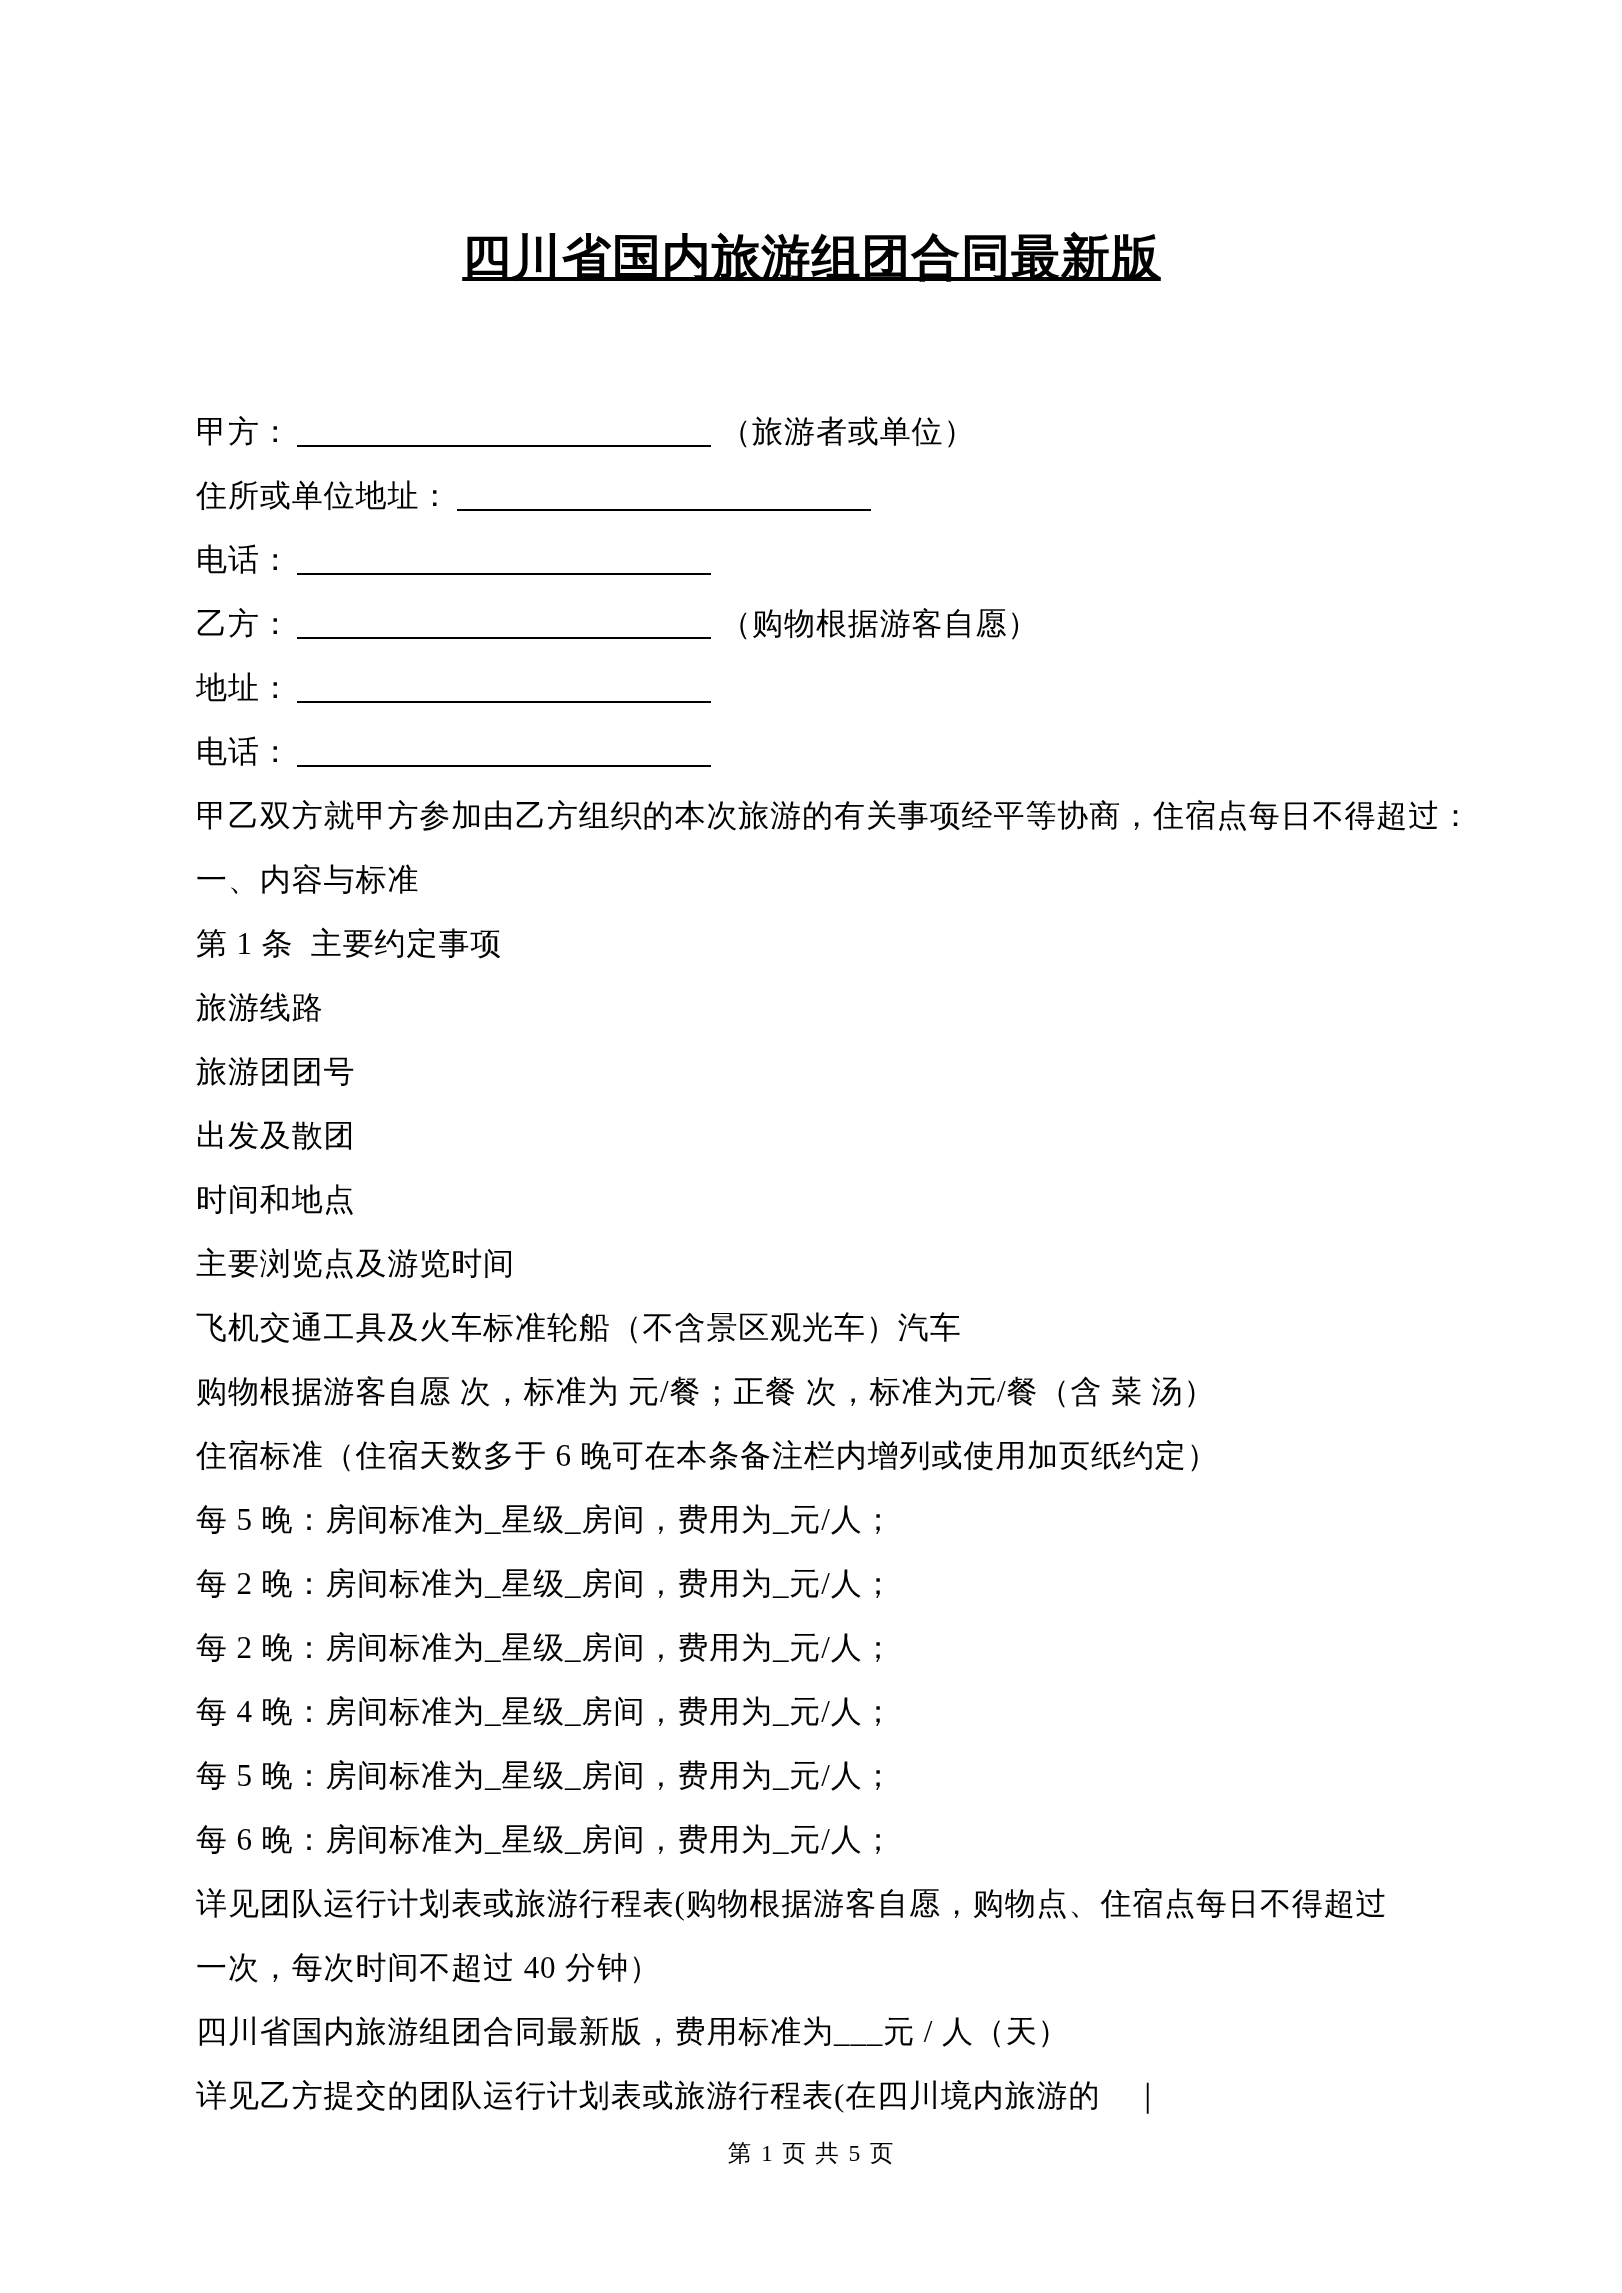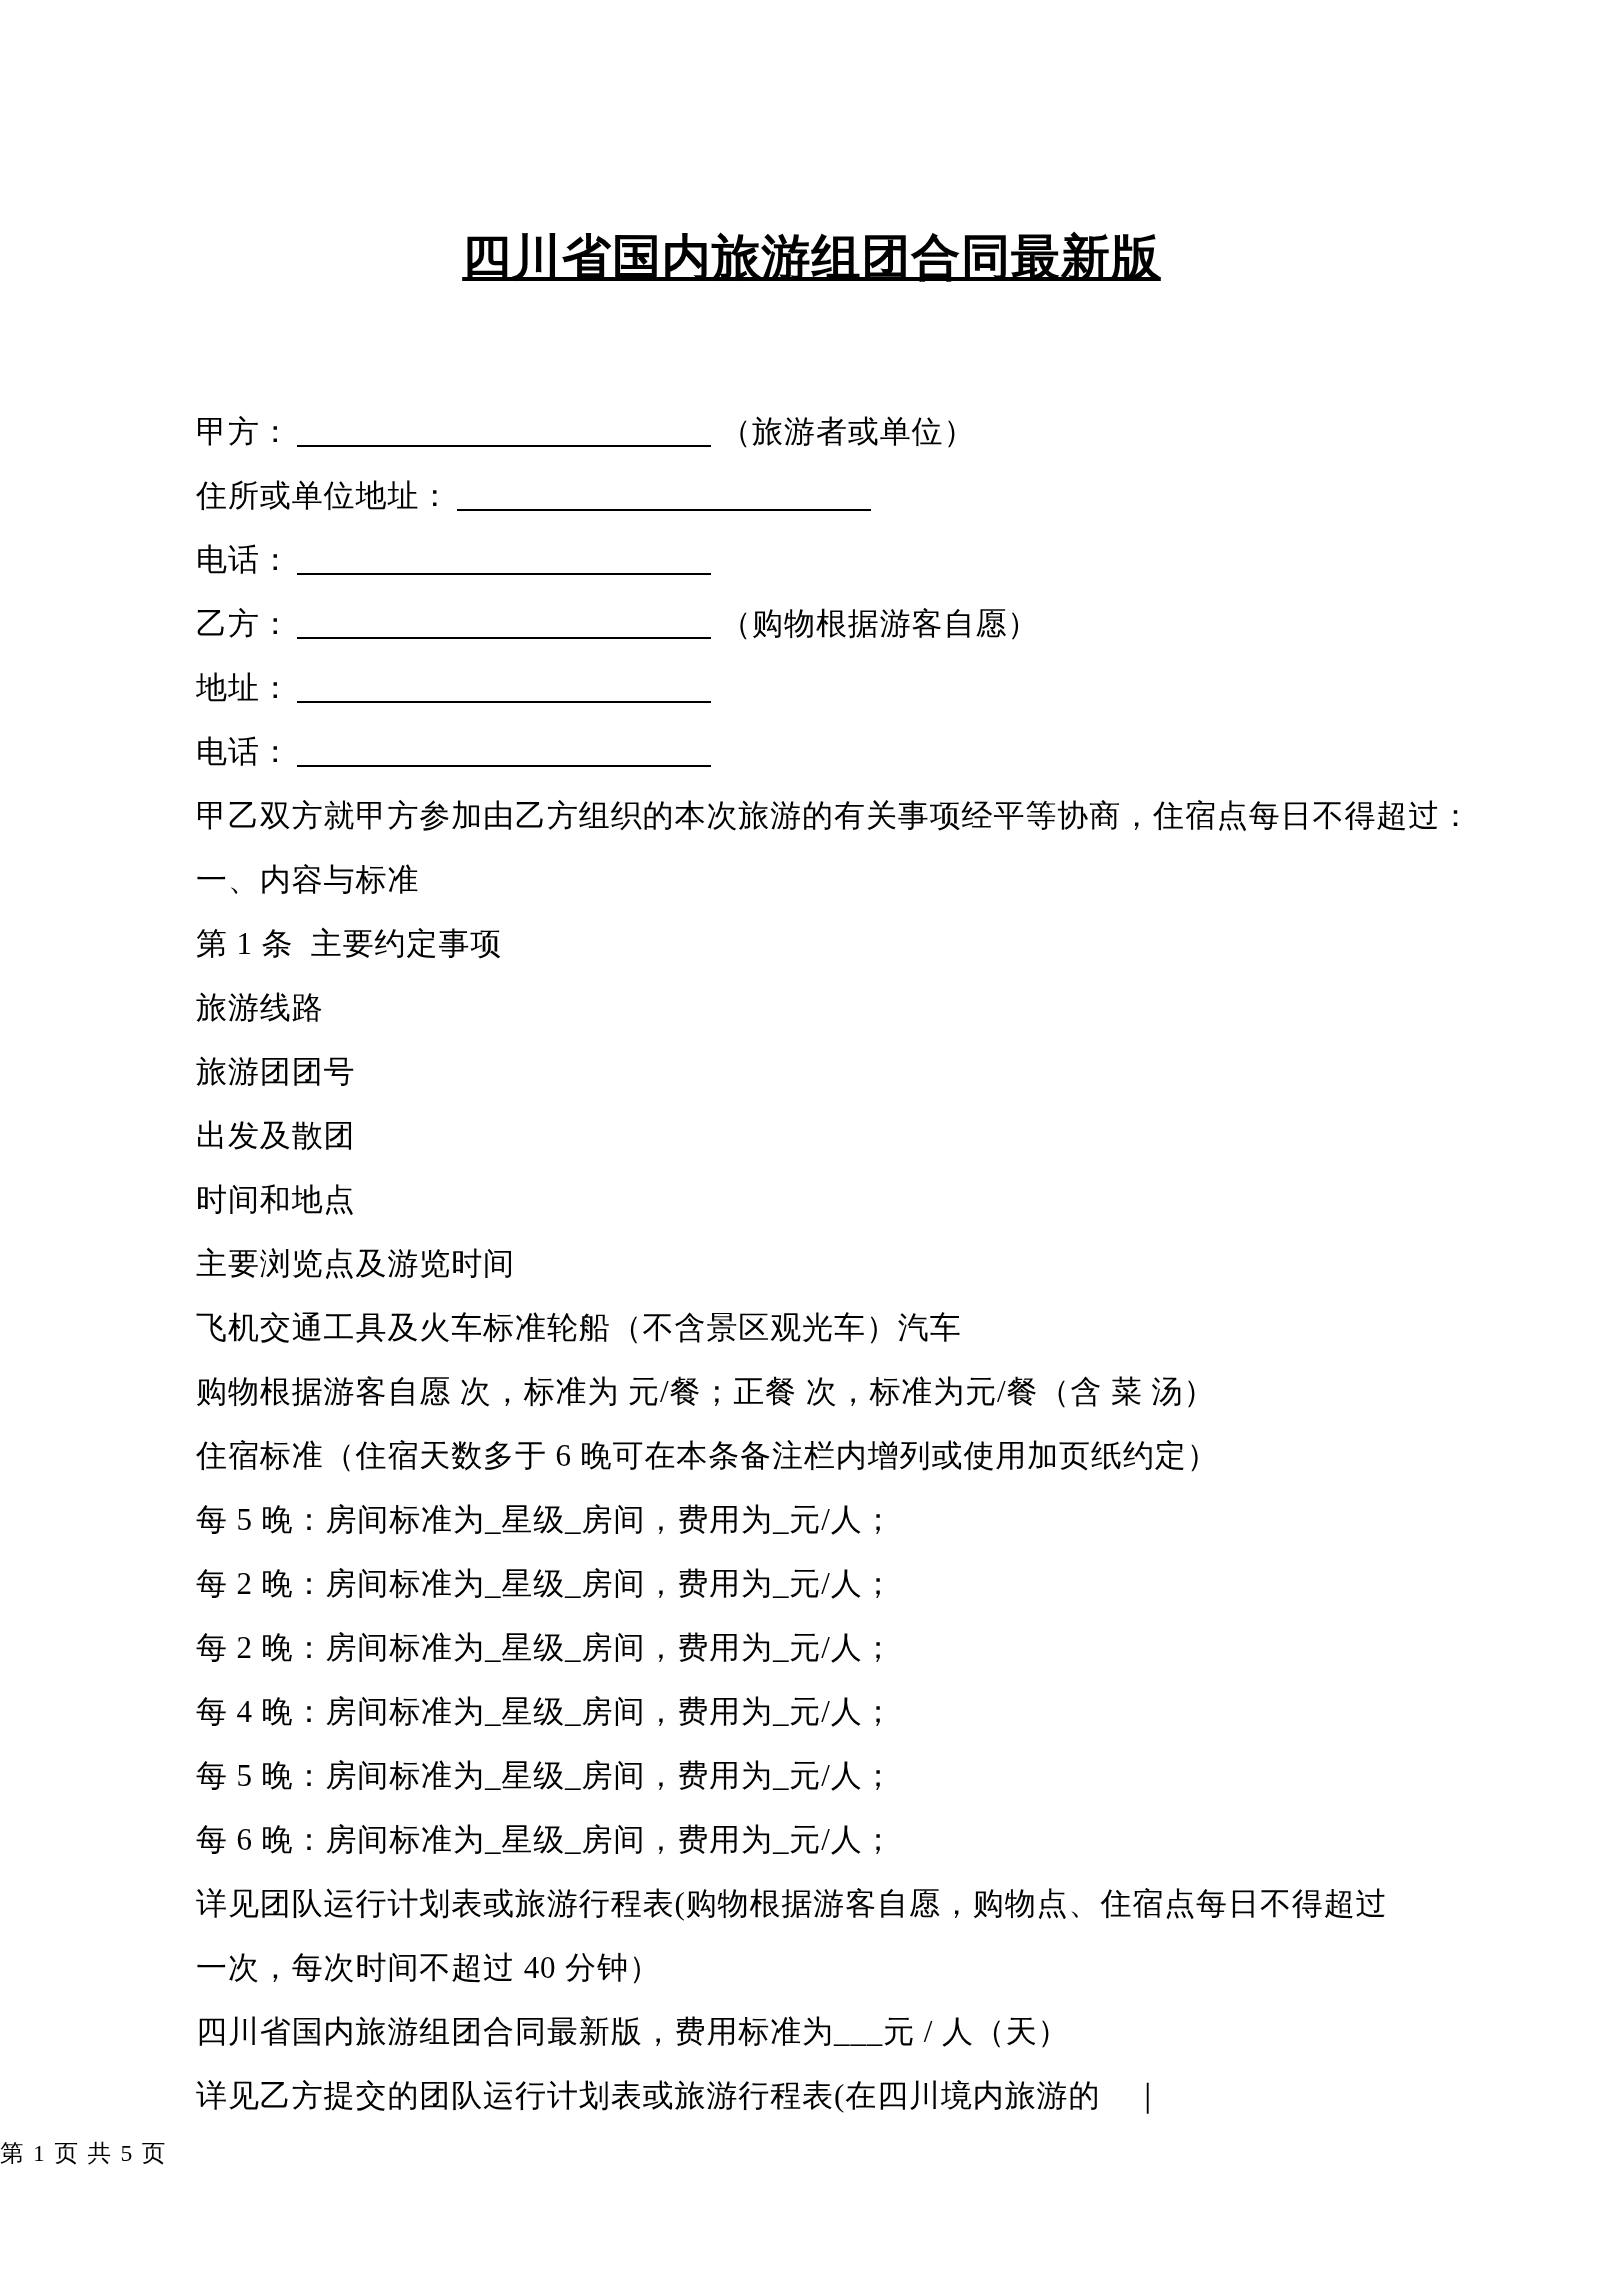--- a/index.html
+++ b/index.html
@@ -45,21 +45,21 @@
     border-bottom: 2.7px solid #000000;
     vertical-align: -4.5px;
     margin-left: 5.5px;
   }
   .suffix { margin-left: 9px; }
   .footer {
     position: absolute;
     top: 2137px;
     left: 0;
     width: 100%;
-    text-align: left;
+    text-align: center;
     font-size: 23.6px;
     letter-spacing: 1.8px;
     white-space: pre;
   }
 </style>
 </head>
 <body>
 
 <div class="page">
 

